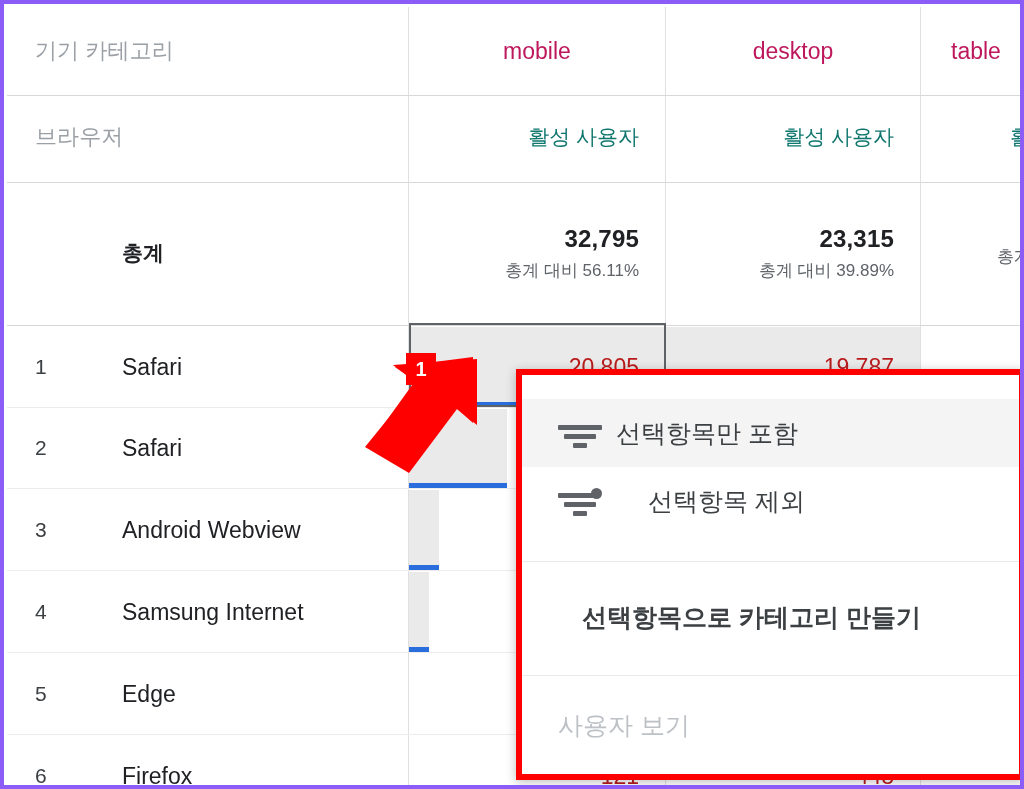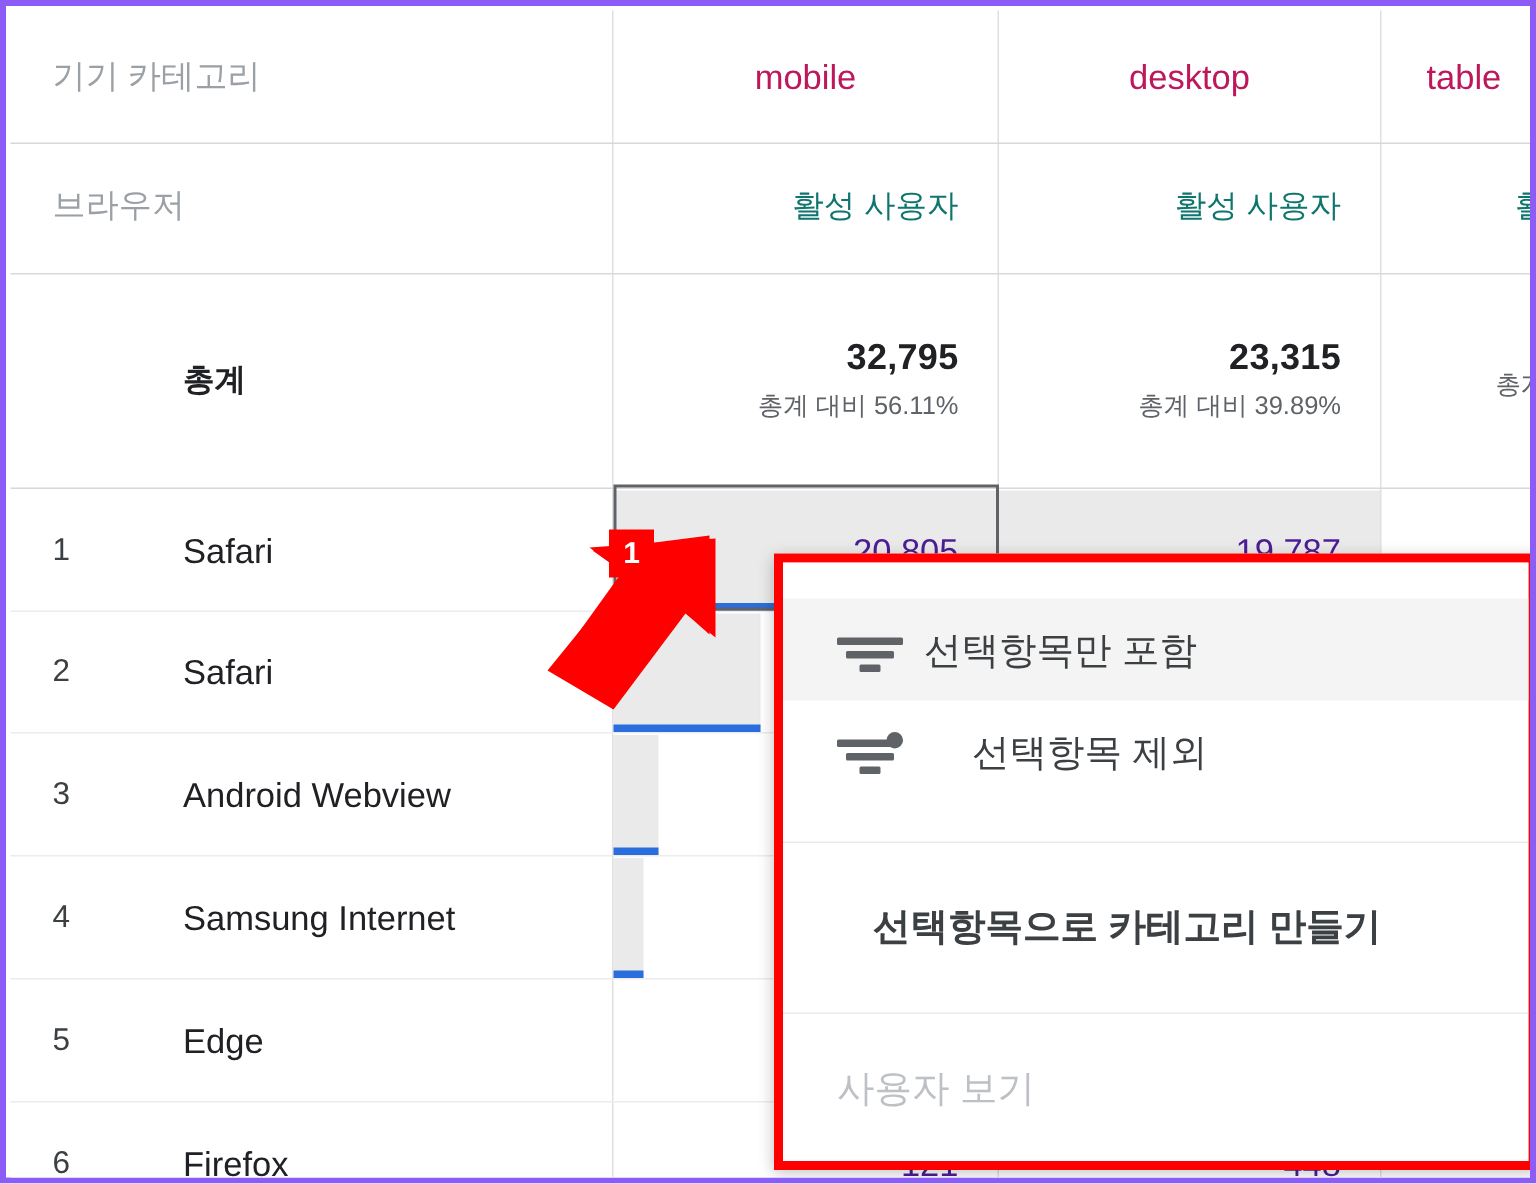--- a/index.html
+++ b/index.html
@@ -40,21 +40,21 @@
   }
   .col-head {
     color:#be185d; font-size:23px; font-weight:400;
   }
   .total-label { color:#202124; font-size:21px; font-weight:700; }
   .total-num { color:#202124; font-size:24px; font-weight:700; letter-spacing:0.2px; }
   .total-sub { color:#5f6368; font-size:17px; font-weight:400; margin-top:6px; }
 
   .row-idx { color:#3c4043; font-size:21px; font-weight:400; }
   .row-name { color:#202124; font-size:23px; font-weight:400; }
-  .row-num { color:#4c1d95; font-size:23px; font-weight:400; }
+  .row-num { color:#b91c1c; font-size:23px; font-weight:400; }
 
   
   .heat { position:absolute; background:#eaeaea; }
   .bar  { position:absolute; background:#2a6ede; height:5px; }
 
   
   #sel-cell {
     position:absolute; border:2px solid #5f6368; background:rgba(0,0,0,0.0);
     pointer-events:none;
   }

